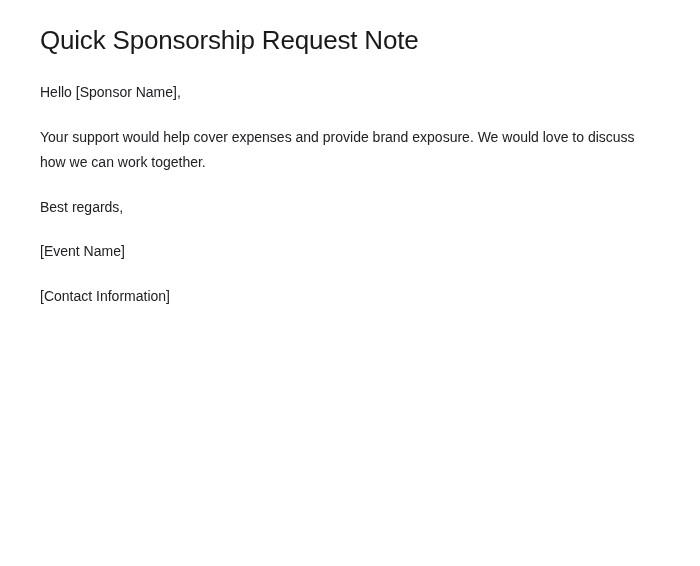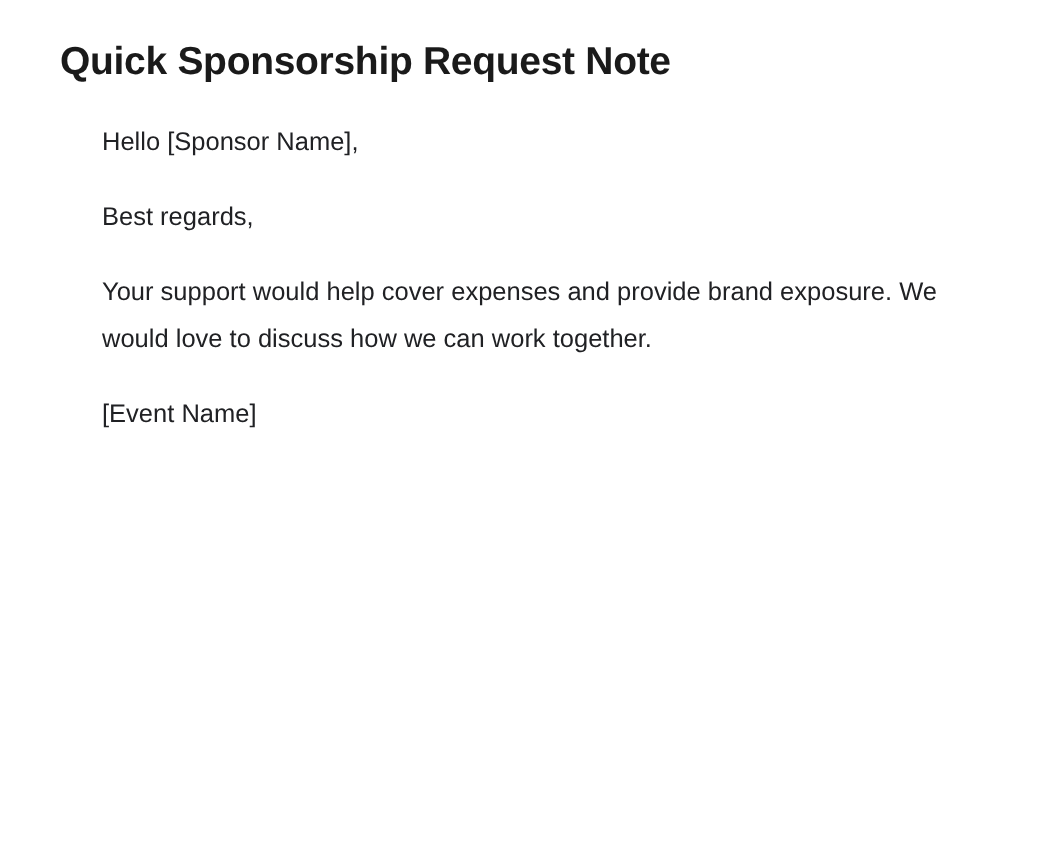--- a/index.html
+++ b/index.html
@@ -16,43 +16,43 @@
   }
   .page {
     box-sizing: border-box;
     width: 700px;
     height: 566px;
     padding: 24px 40px 0 40px;
     background: #ffffff;
   }
   .doc-title {
     font-size: 26px;
-    font-weight: bold;
+    font-weight: normal;
     line-height: 1.3;
     color: #1a1a1a;
     margin: 0 0 22px 0;
     letter-spacing: -0.2px;
   }
   .doc-body {
-    font-size: 17px;
+    font-size: 14px;
     line-height: 1.78;
     color: #202124;
-    margin-left: 28px;
   }
   .para {
     margin: 0 0 20px 0;
   }
   .para:last-child {
     margin-bottom: 0;
   }
 </style>
 </head>
 <body>
 
 <div class="page">
   <h1 class="doc-title">Quick Sponsorship Request Note</h1>
   <div class="doc-body">
     <p class="para">Hello [Sponsor Name],</p>
+    <p class="para">Your support would help cover expenses and provide brand exposure. We would love to discuss how we can work together.</p>
     <p class="para">Best regards,</p>
-    <p class="para">Your support would help cover expenses and provide brand exposure. We would love to discuss how we can work together.</p>
     <p class="para">[Event Name]</p>
+    <p class="para">[Contact Information]</p>
   </div>
 </div>
 
 </body></html>

